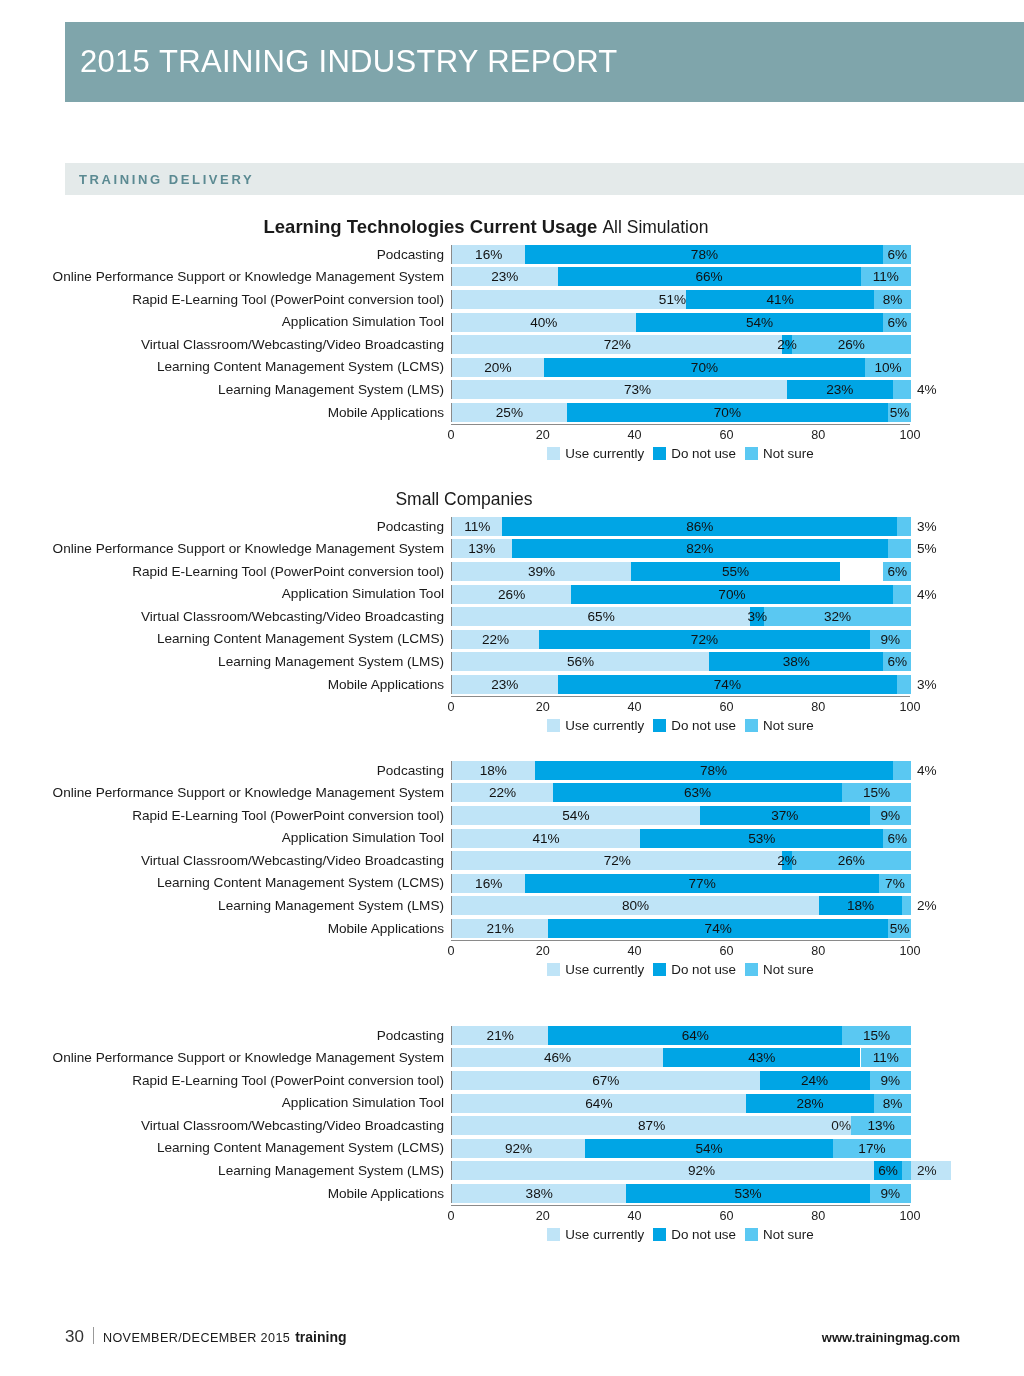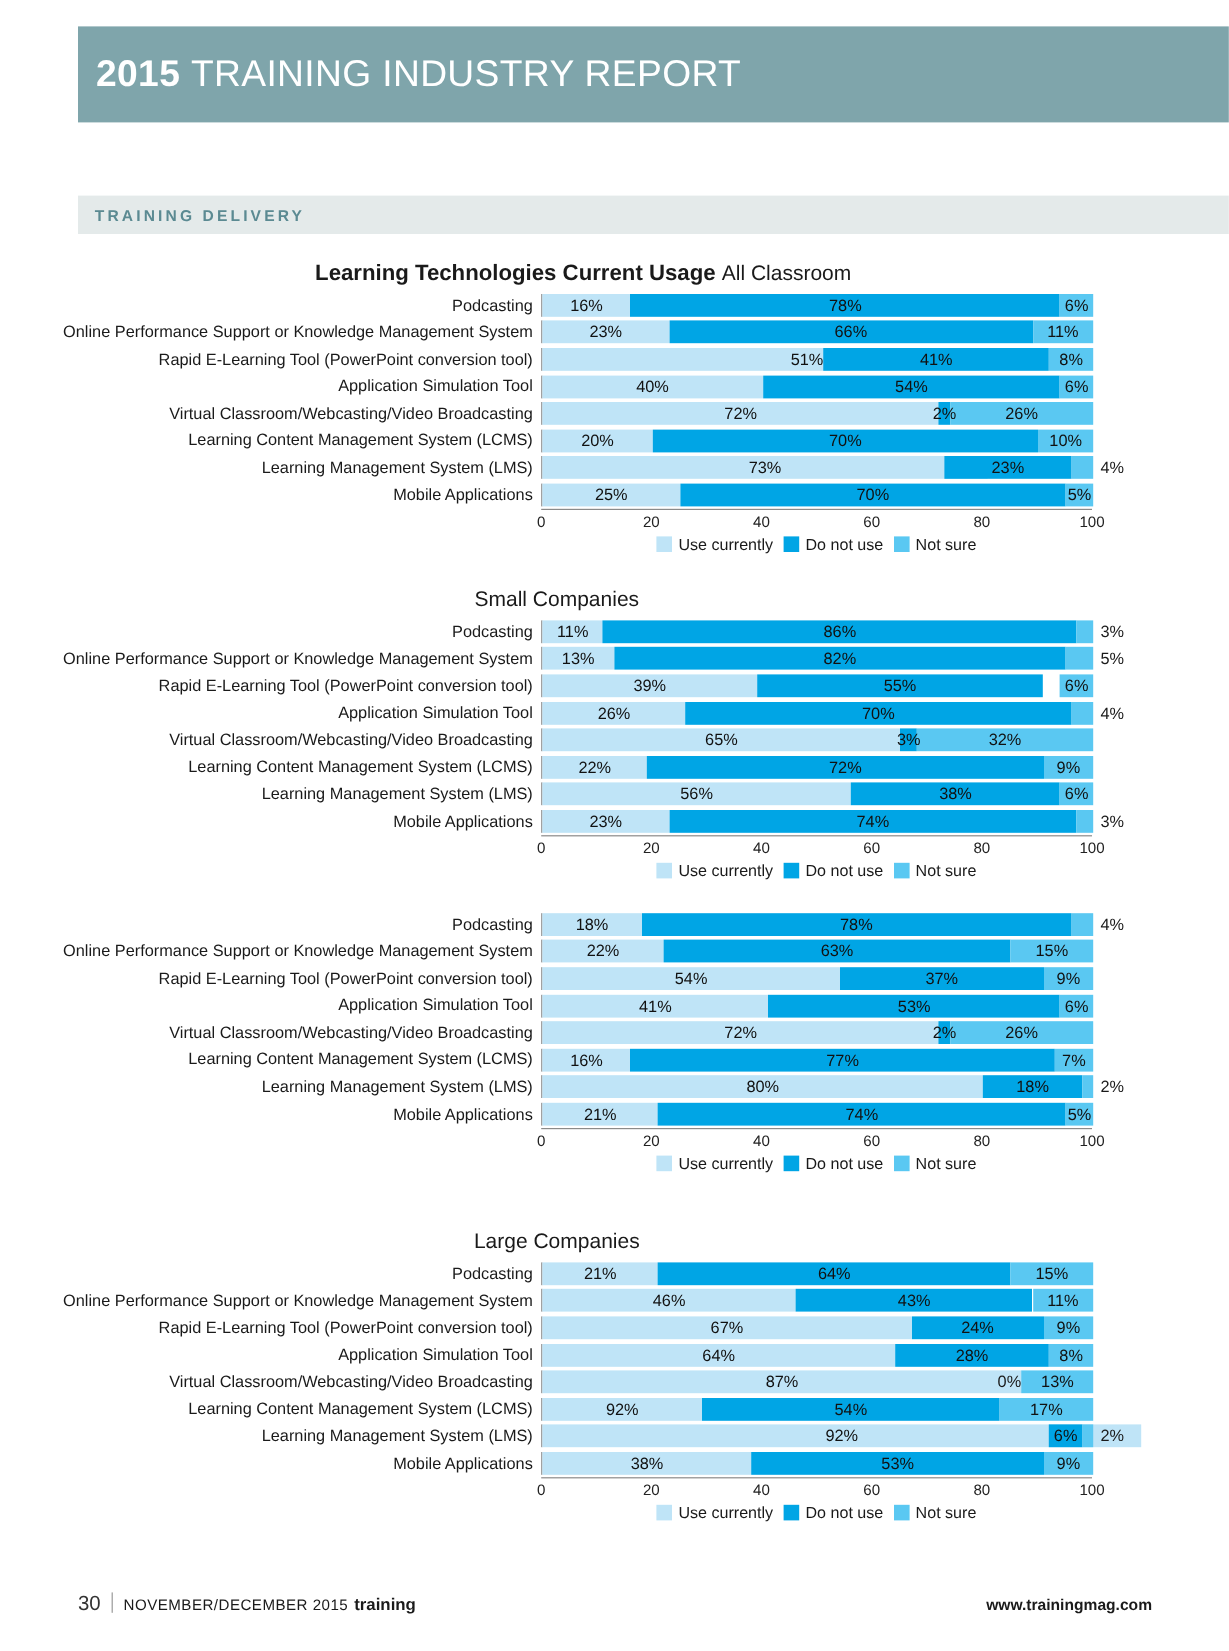--- a/index.html
+++ b/index.html
@@ -19,21 +19,21 @@
     background:#7fa5ab;
     display:flex; align-items:center;
   }
   .masthead-title {
     color:#ffffff;
     font-size:31px;
     letter-spacing:.3px;
     padding-left:15px;
     white-space:nowrap;
   }
-  .masthead-title b { font-weight:bold; }
+  .masthead-title b { font-weight:normal; }
   .masthead-title span { font-weight:normal; }
 
   .section-band {
     position:absolute; left:65px; top:163px; right:0; height:32px;
     background:#e4eaea;
     display:flex; align-items:center;
   }
   .section-band-label {
     color:#5b8a92;
     font-size:13px;
@@ -153,21 +153,21 @@
     <b>2015</b><span>&nbsp;</span><span>TRAINING INDUSTRY REPORT</span>
   </div>
 </div>
 
 <div class="section-band">
   <div class="section-band-label">TRAINING DELIVERY</div>
 </div>
 
 <div id="charts-host">
     <div class="chart" style="top: 216px;">
-      <div class="chart-title"><span class="bold">Learning Technologies Current Usage </span><span>All Classroom</span></div>
+      <div class="chart-title"><span class="bold">Learning Technologies Current Usage </span><span>All Simulation</span></div>
       <div class="rows">
         <div class="row">
           <div class="row-label">Podcasting</div>
           <div class="bar-area">
             <div class="seg use" style="left: 0px; width: 73.44px;">
               <span class="v">16%</span>
             </div>
             <div class="seg donot" style="left: 73.44px; width: 358.02px;">
               <span class="v">78%</span>
             </div>
@@ -325,21 +325,21 @@
             <div class="seg notsure" style="left: 436.05px; width: 22.95px;"></div>
             <div class="outside" style="left: 459px;">5%</div>
           </div>
         </div>
         <div class="row">
           <div class="row-label">Rapid E-Learning Tool (PowerPoint conversion tool)</div>
           <div class="bar-area">
             <div class="seg use" style="left: 0px; width: 179.01px;">
               <span class="v">39%</span>
             </div>
-            <div class="seg donot" style="left: 179.01px; width: 238px; justify-content: center;">
+            <div class="seg donot" style="left: 179.01px; width: 209px; justify-content: center;">
               <span class="v">55%</span>
             </div>
             <div class="seg notsure" style="left: 431.46px; width: 27.54px;">
               <span class="v">6%</span>
             </div>
           </div>
         </div>
         <div class="row">
           <div class="row-label">Application Simulation Tool</div>
           <div class="bar-area">
@@ -562,21 +562,20 @@
           <span class="sw donot"></span>
           <span>Do not use</span>
         </div>
         <div class="legend-item">
           <span class="sw notsure"></span>
           <span>Not sure</span>
         </div>
       </div>
     </div>
     <div class="chart" style="top: 1024px;">
-      <div class="chart-title"><span>Large Companies</span></div>
       <div class="rows">
         <div class="row">
           <div class="row-label">Podcasting</div>
           <div class="bar-area">
             <div class="seg use" style="left: 0px; width: 96.39px;">
               <span class="v">21%</span>
             </div>
             <div class="seg donot" style="left: 96.39px; width: 293.76px;">
               <span class="v">64%</span>
             </div>

